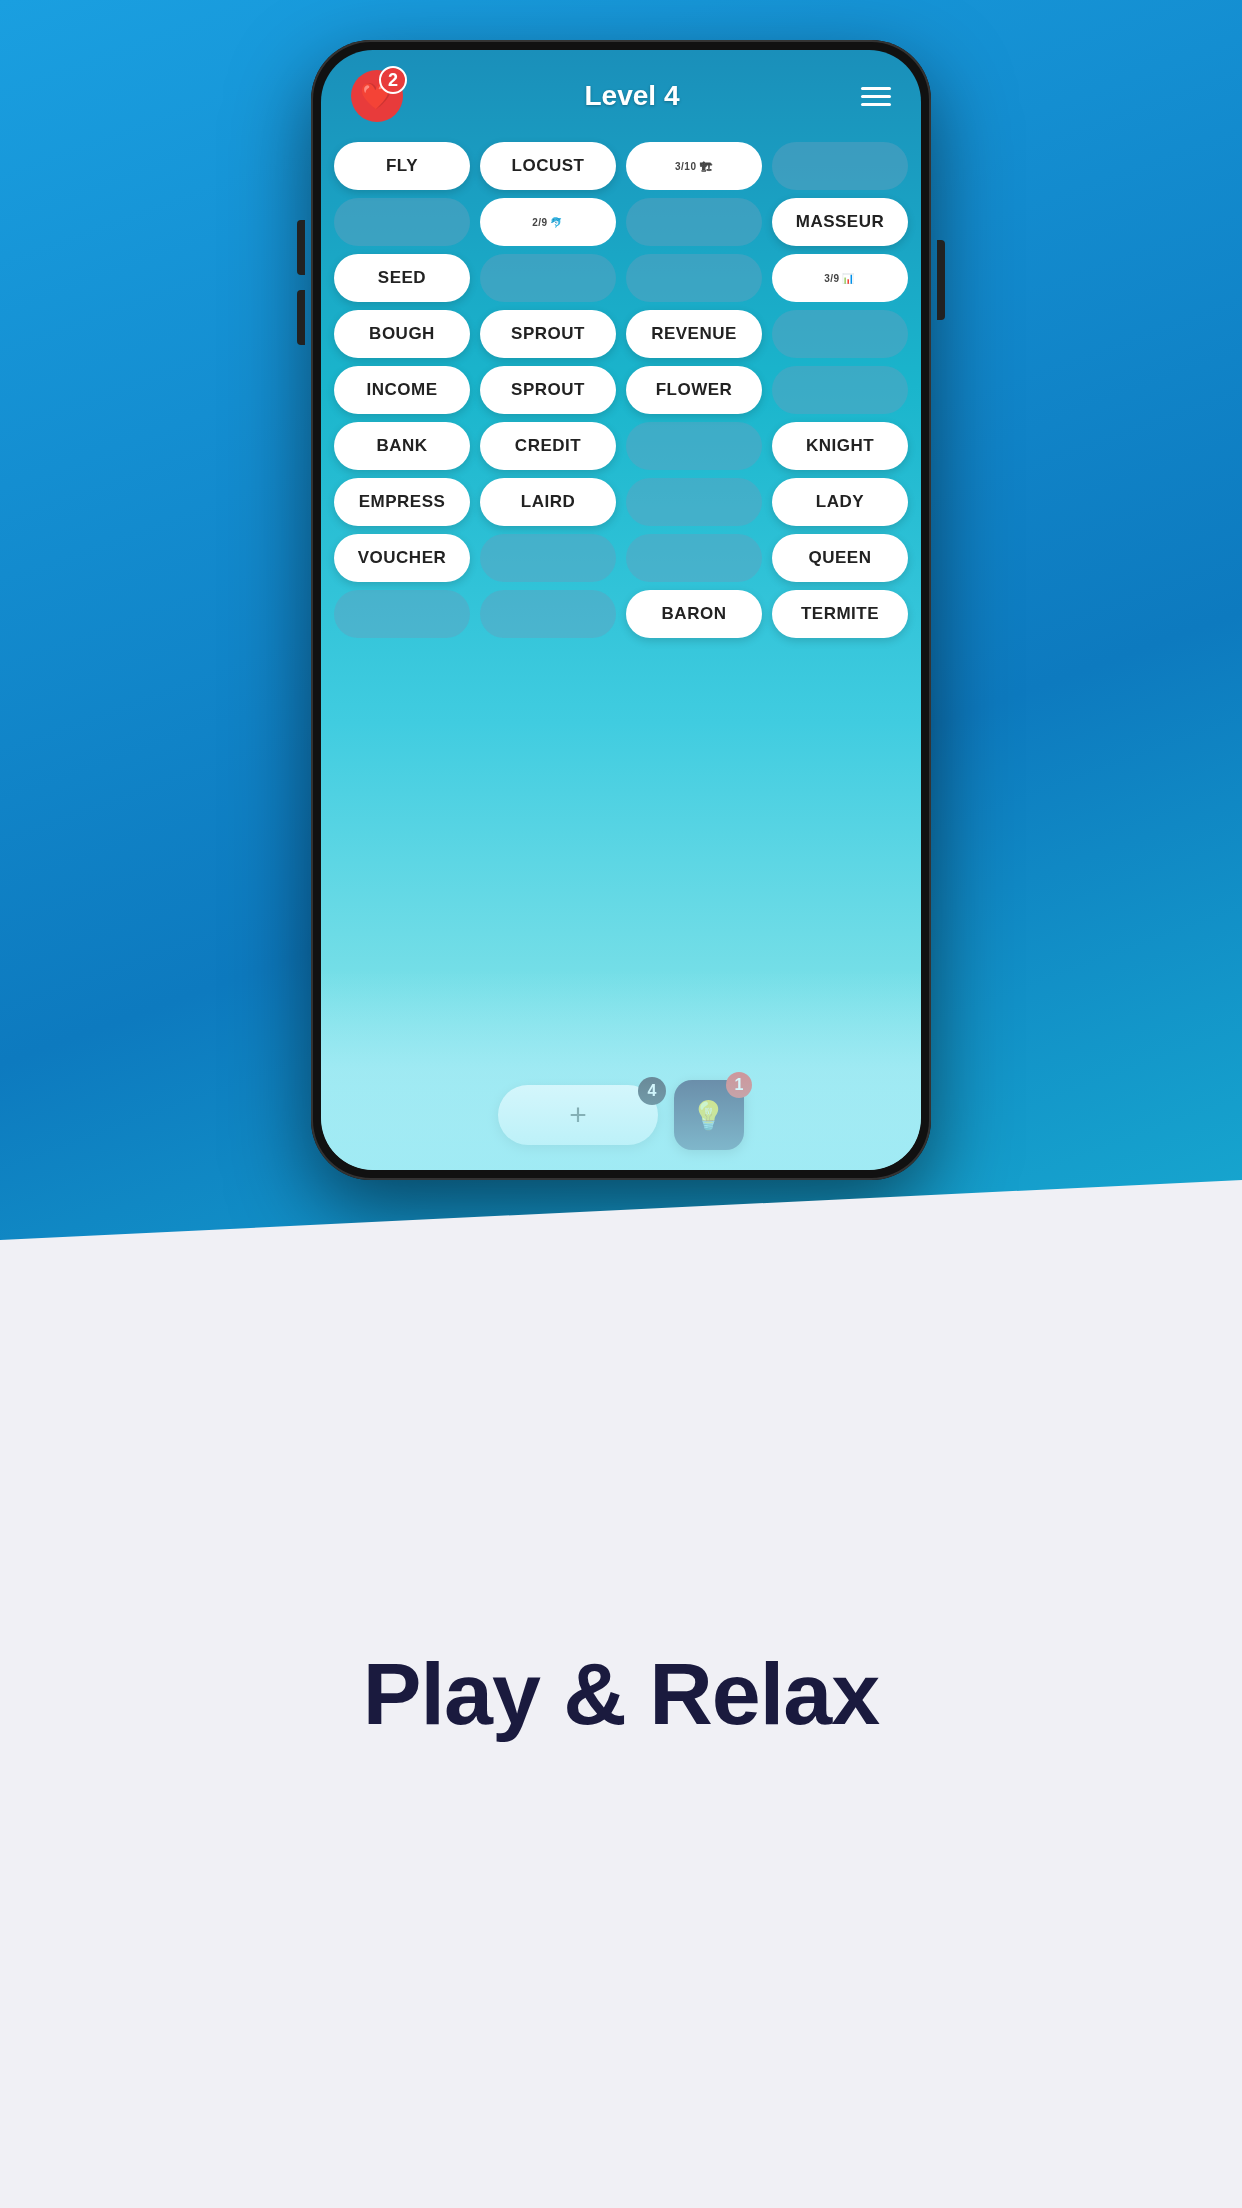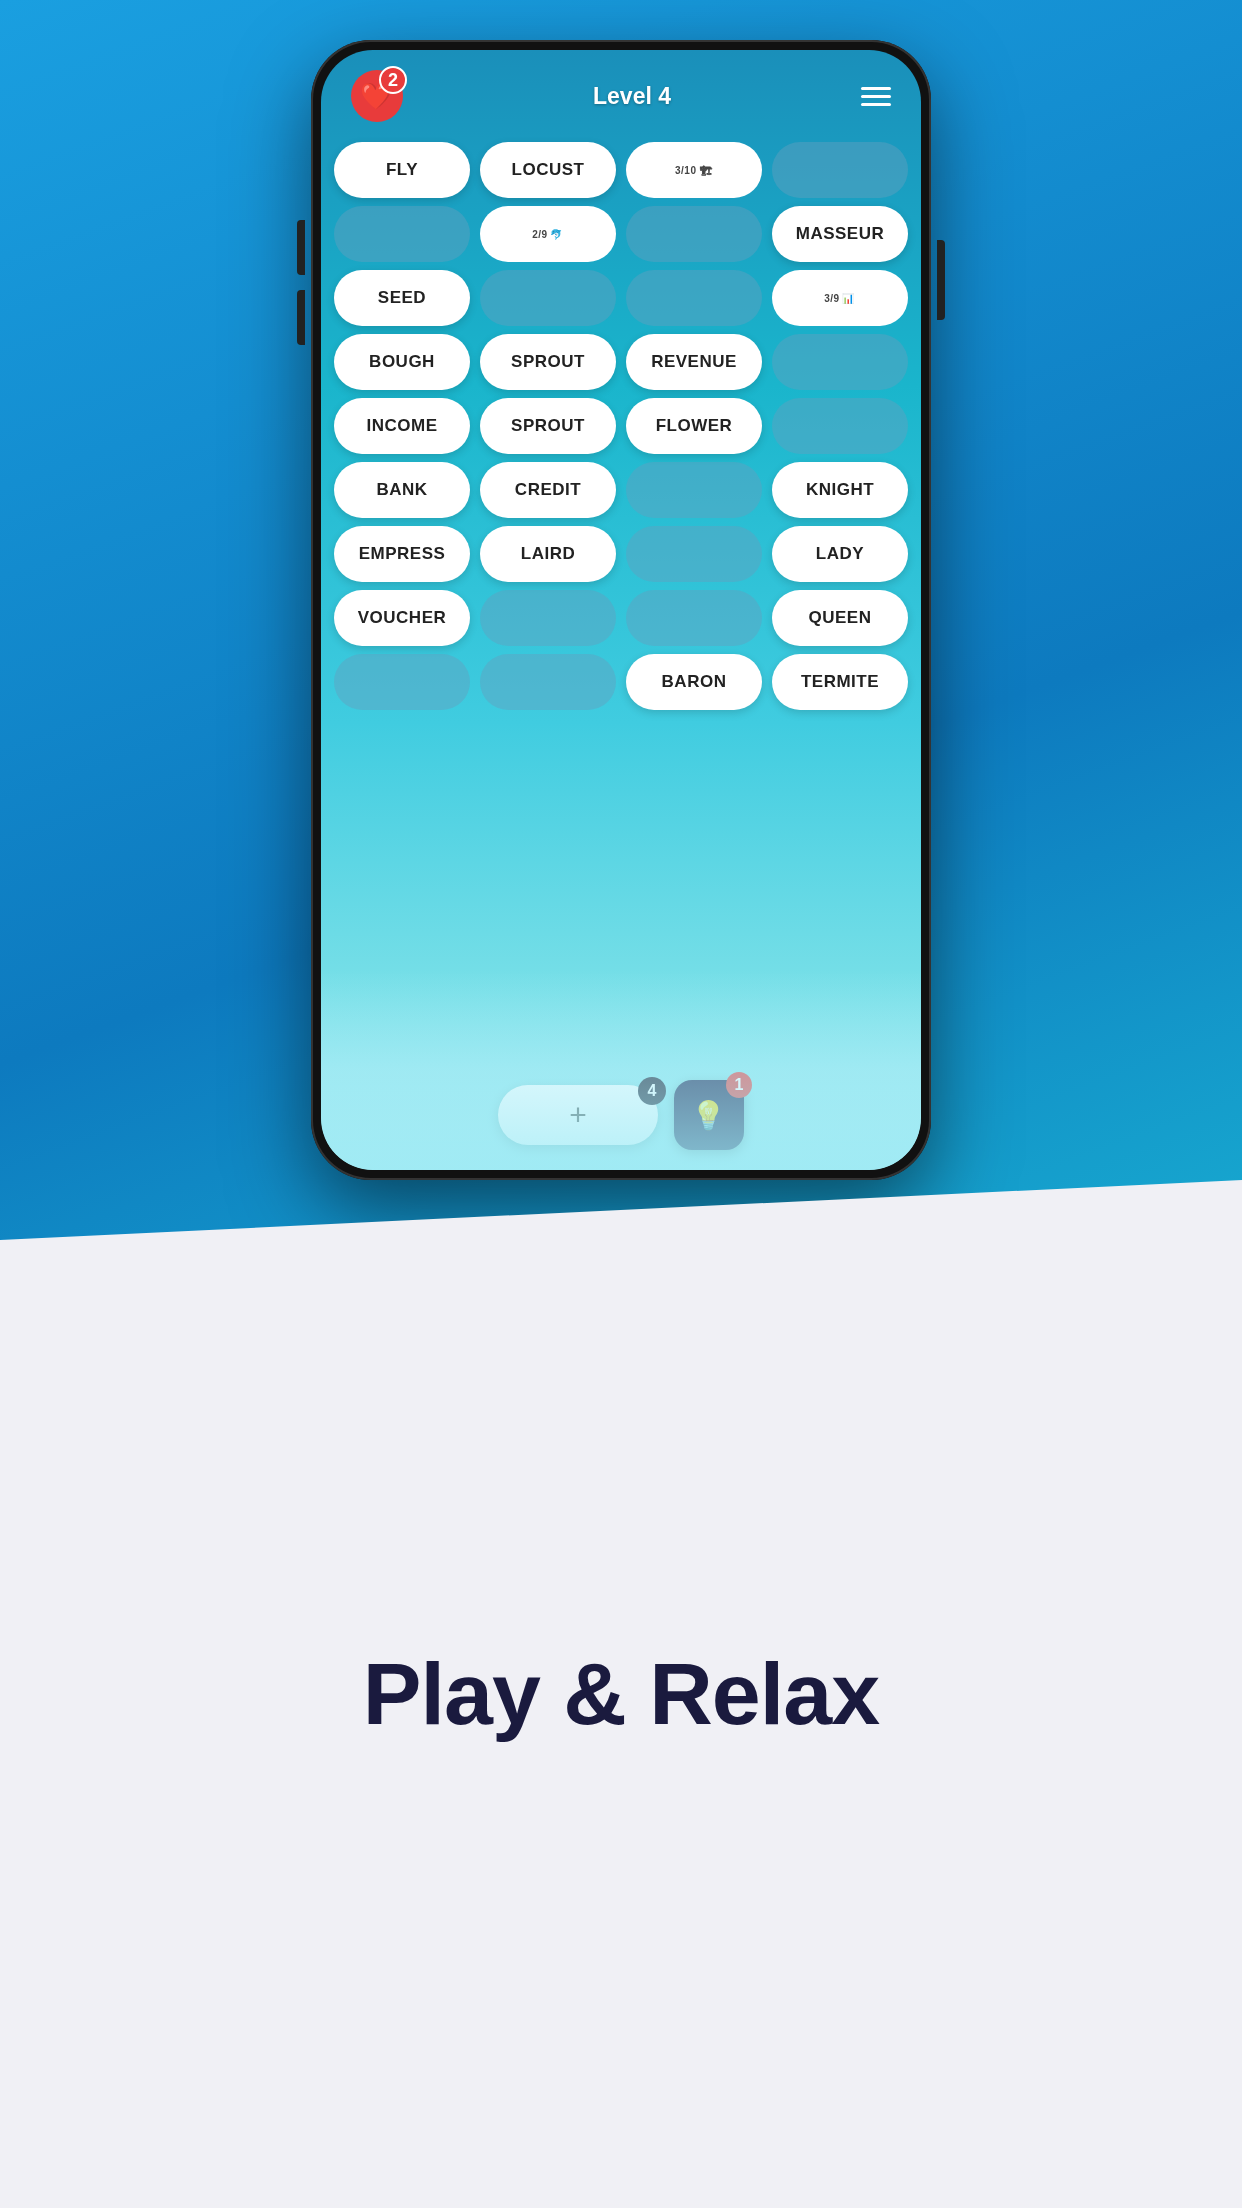--- a/index.html
+++ b/index.html
@@ -109,21 +109,21 @@
       width: 28px;
       height: 28px;
       display: flex;
       align-items: center;
       justify-content: center;
       border: 2px solid white;
     }
 
     .level-title {
       color: white;
-      font-size: 23px;
+      font-size: 28px;
       font-weight: 600;
       text-shadow: 0 1px 3px rgba(0,0,0,0.3);
     }
 
     .menu-icon {
       color: white;
       font-size: 28px;
       font-weight: bold;
       line-height: 1;
       display: flex;
@@ -147,21 +147,21 @@
       gap: 8px;
     }
 
     .word-row {
       display: flex;
       gap: 10px;
       justify-content: center;
     }
 
     .word-chip {
-      height: 56px;
+      height: 48px;
       width: 136px;
       border-radius: 28px;
       display: flex;
       align-items: center;
       justify-content: center;
       font-size: 17px;
       font-weight: 700;
       letter-spacing: 0.5px;
       flex-shrink: 0;
     }

